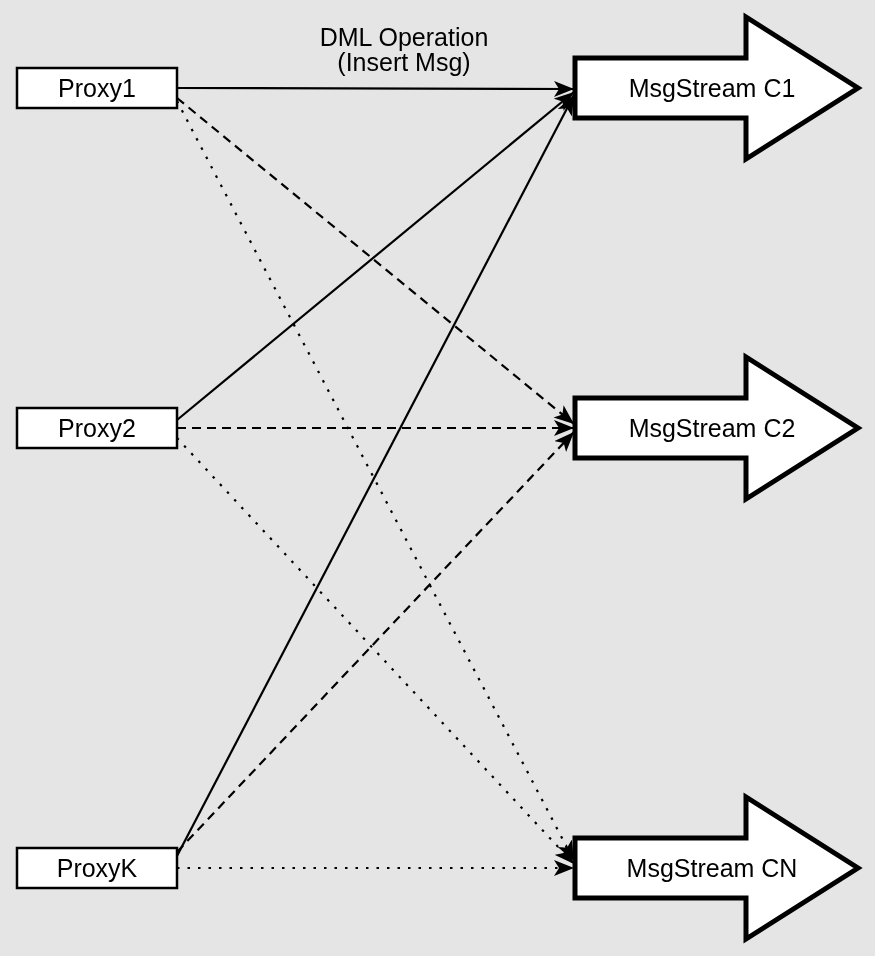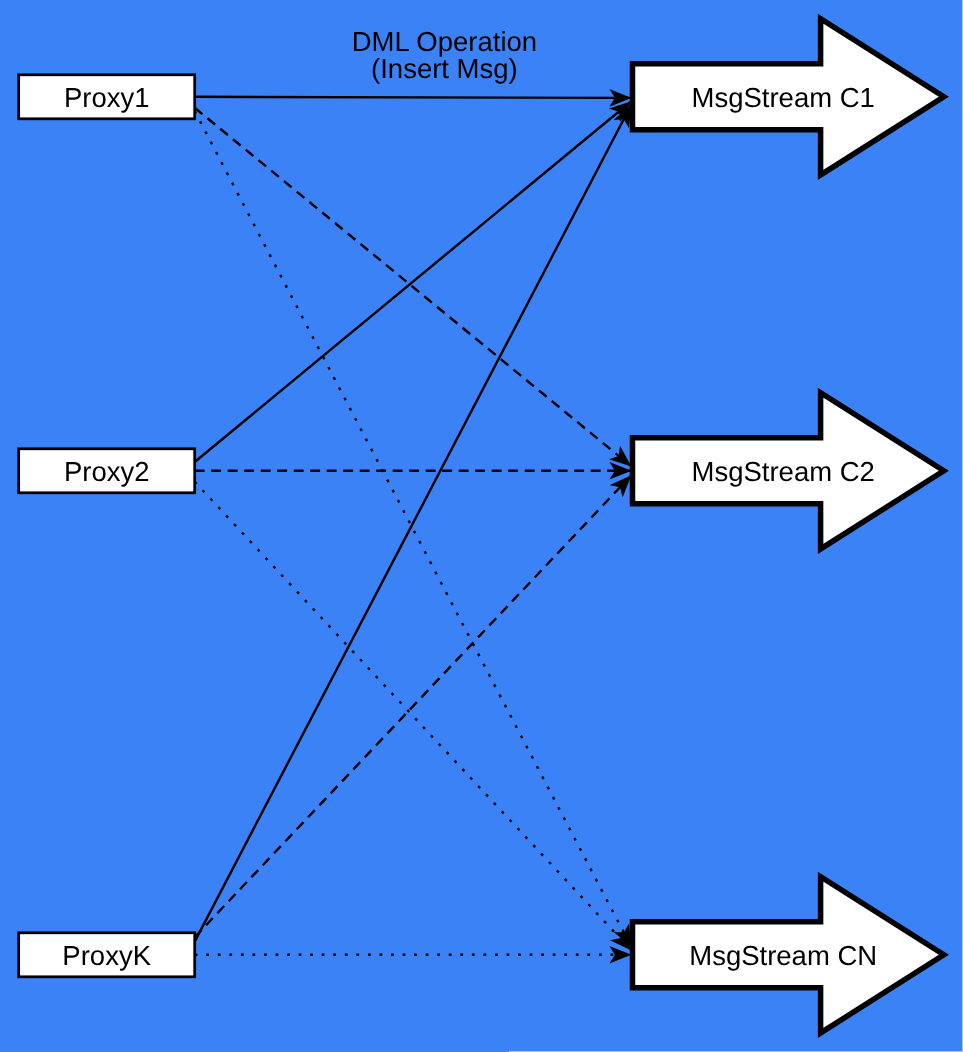--- a/index.html
+++ b/index.html
@@ -5,21 +5,21 @@
   html, body {
     margin: 0;
     padding: 0;
     background: #ffffff;
     font-family: "Liberation Sans", sans-serif;
   }
   .stage {
     position: relative;
     width: 875px;
     height: 956px;
-    background: #3b82f6;
+    background: #e5e5e5;
     overflow: hidden;
   }
   svg { display: block; }
   text {
     font-family: "Liberation Sans", sans-serif;
     font-size: 25px;
     fill: #000000;
   }
   .box {
     fill: #ffffff;

